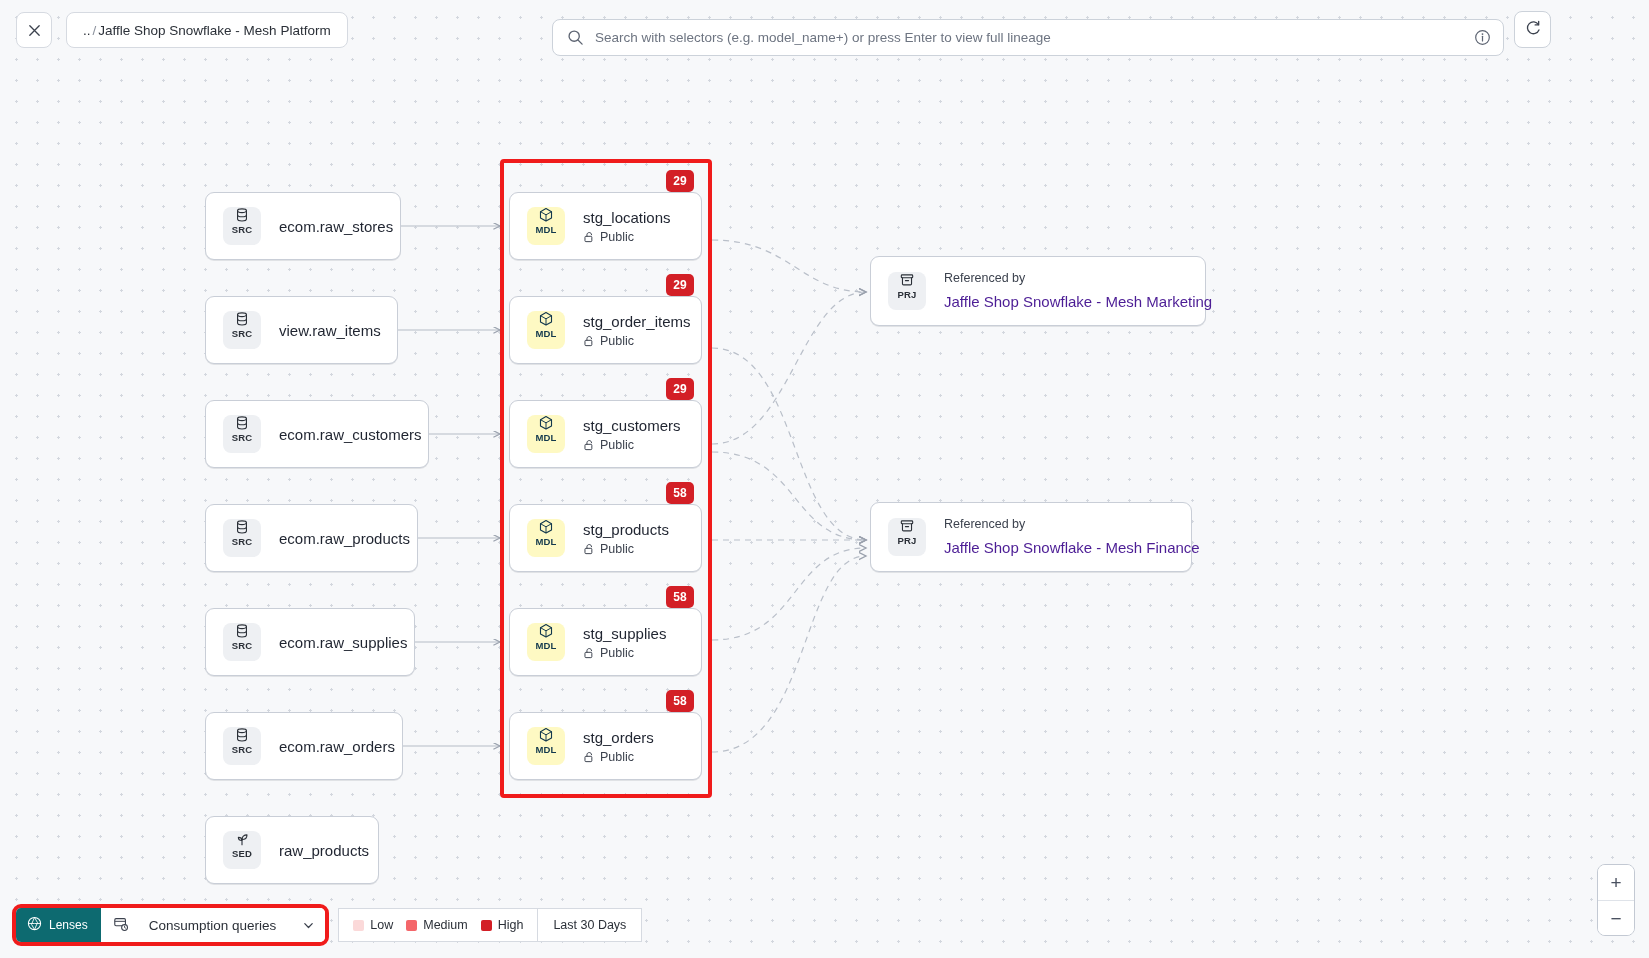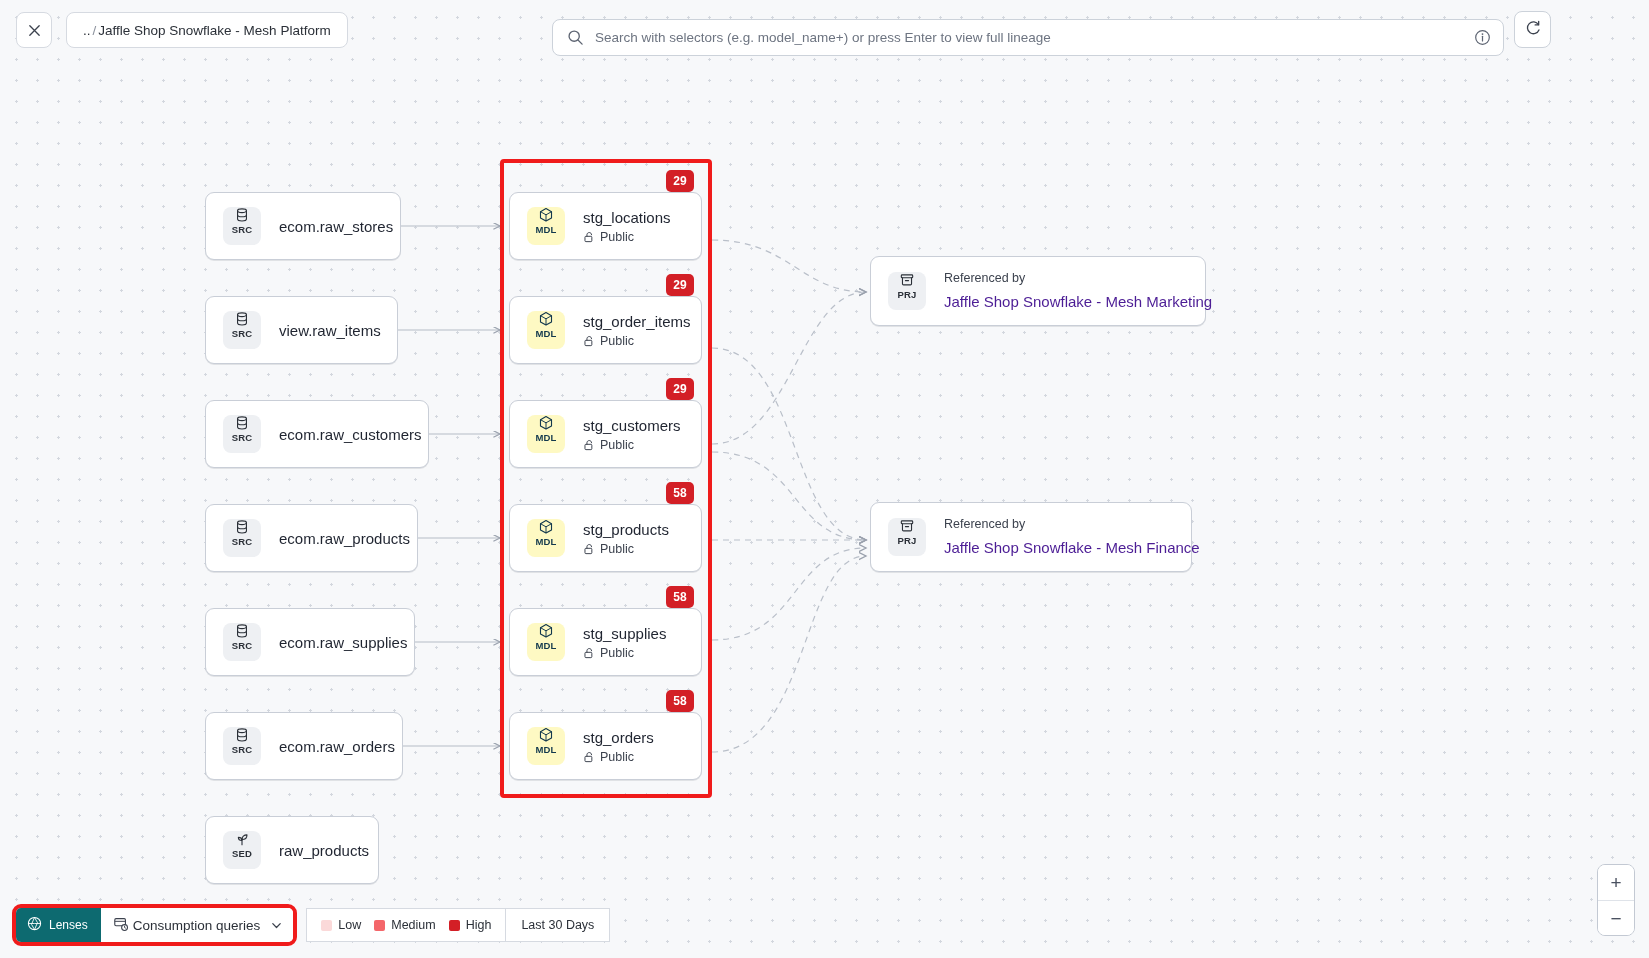--- a/index.html
+++ b/index.html
@@ -192,21 +192,21 @@
     height: 34px;
     display:flex; align-items:center; gap:7px;
     padding: 0 13px 0 11px;
     font-size: 12px;
     cursor:pointer;
     white-space: nowrap;
   }
   .lens-select {
     height: 34px;
     background:#ffffff;
-    display:flex; align-items:center; gap:4px;
+    display:flex; align-items:center; gap:20px;
     padding: 0 10px 0 12px;
     font-size: 13.5px;
     color: #2b3038;
     cursor:pointer;
     white-space: nowrap;
   }
   .lens-select .chev { margin-left: 6px; display:flex; }
   .legend {
     margin-left: 9px;
     height: 34px;

